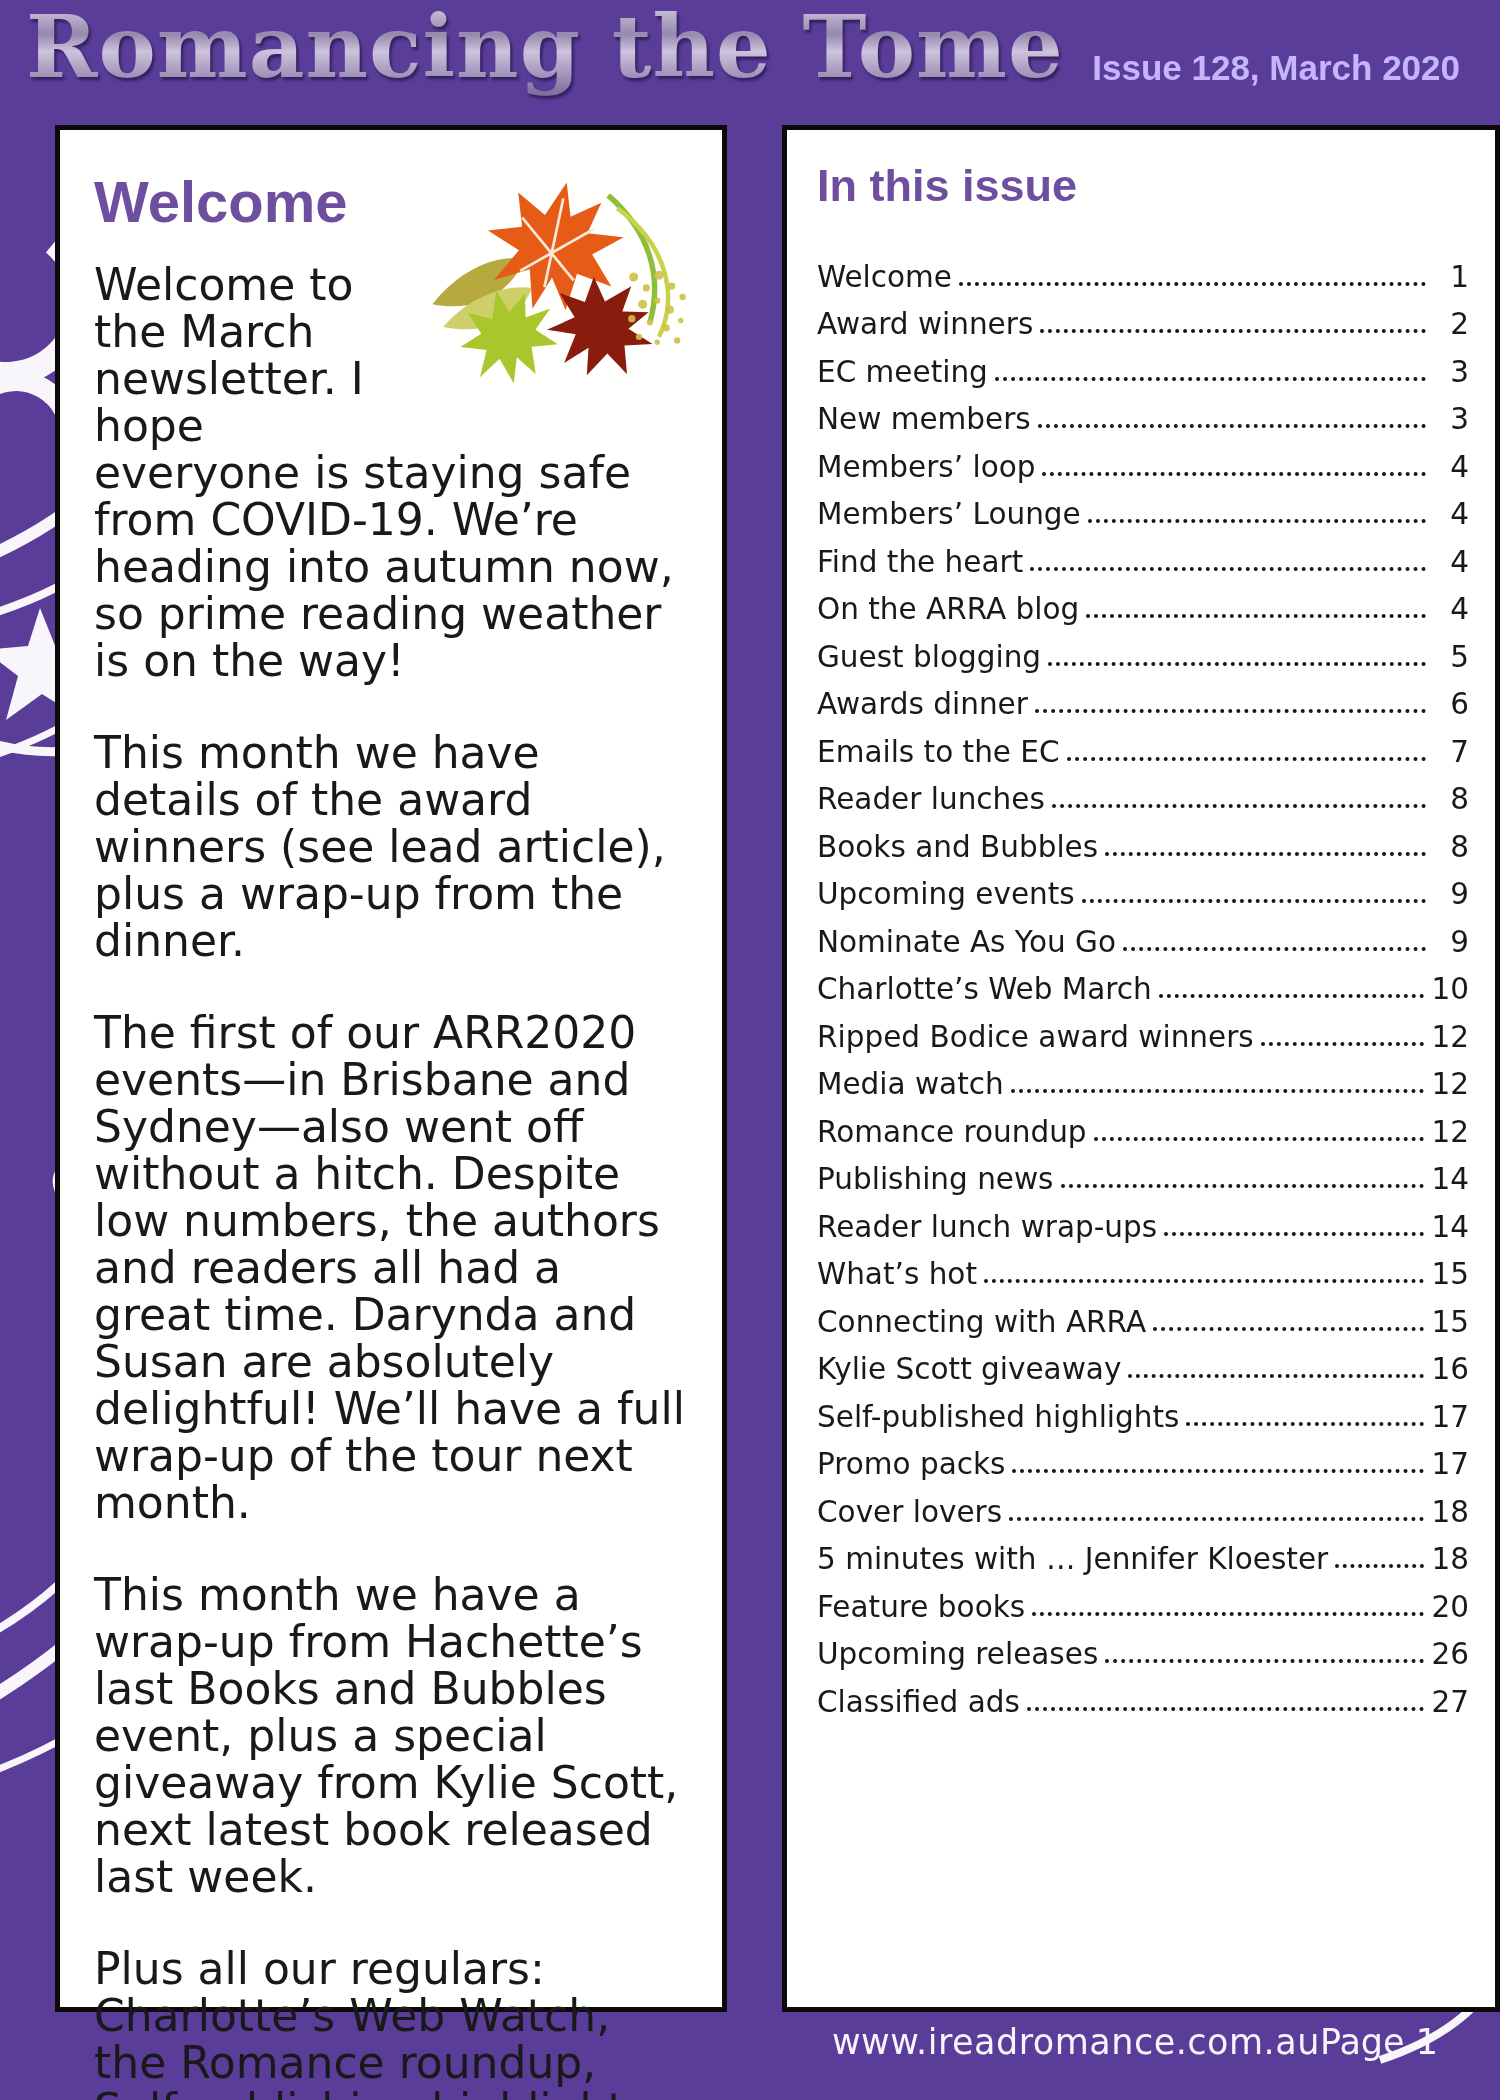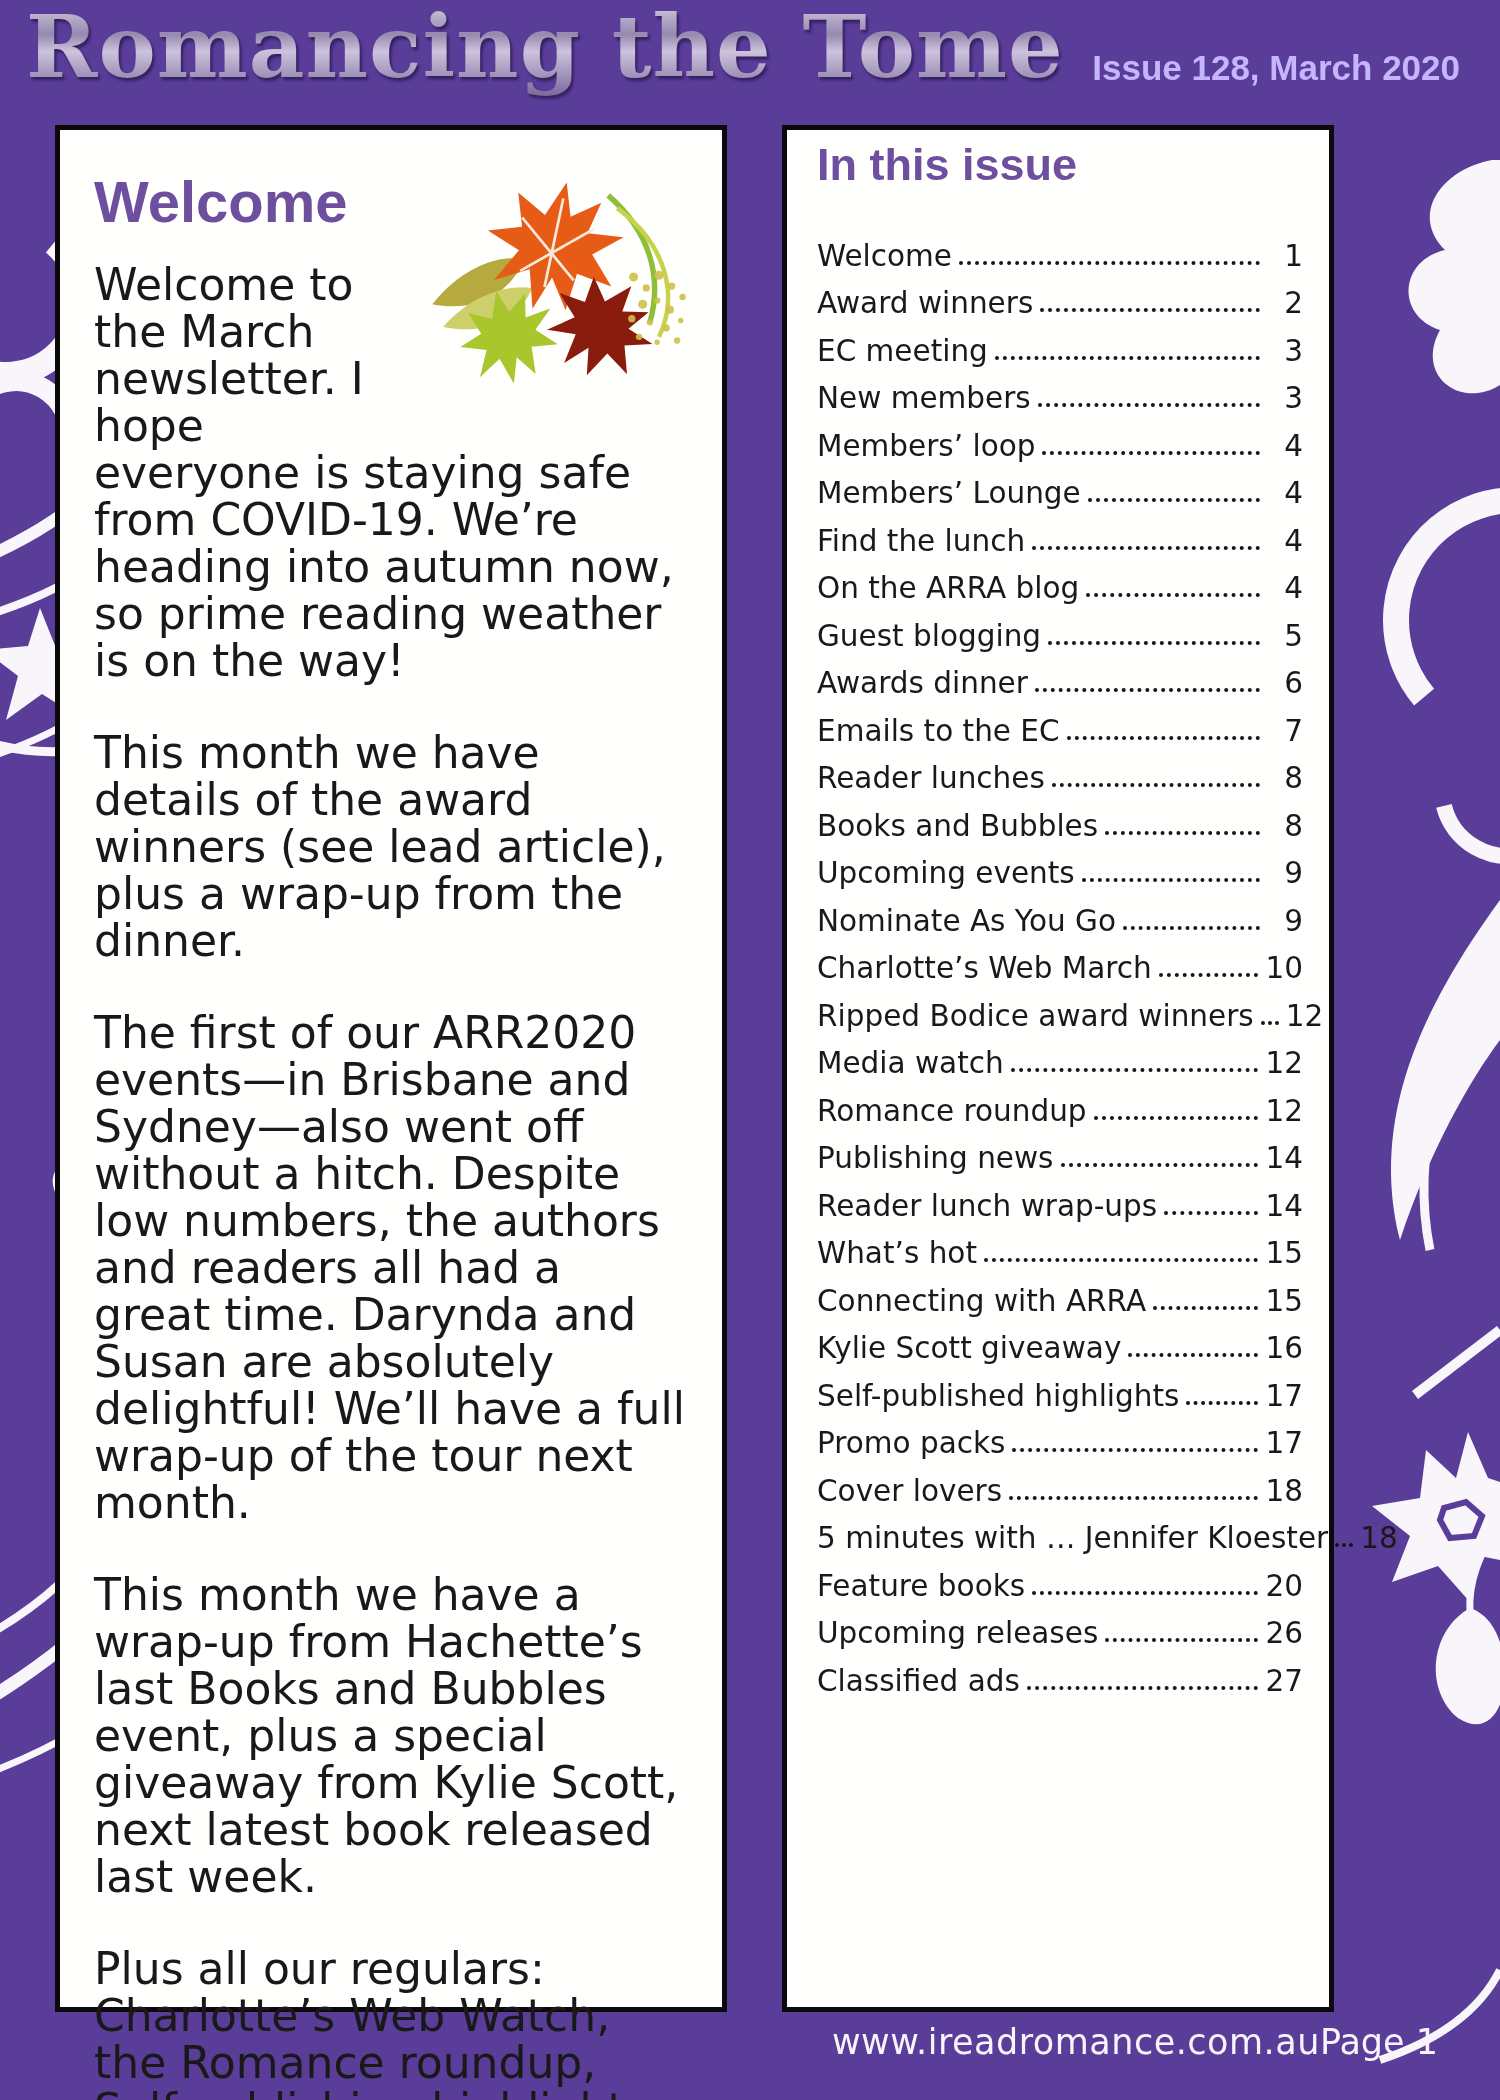--- a/index.html
+++ b/index.html
@@ -27,21 +27,21 @@
     font-family:"Liberation Sans","DejaVu Sans",sans-serif;
   }
 
   
   .box{
     position:absolute;top:125px;height:1887px;z-index:2;
     background:#fffffd;border:5px solid #0a0a0a;
     box-sizing:border-box;color:#191919;
   }
   .welcome-box{left:55px;width:672px;padding:38px 34px 0 34px;}
-  .toc-box{left:782px;width:552px;padding:9px 26px 0 30px;}
+  .toc-box{left:782px;width:718px;padding:30px 26px 0 30px;}
 
   h2.section-heading{
     margin:0 0 26px 0;color:#6e4f9f;font-weight:bold;
     font-family:"Liberation Sans","DejaVu Sans",sans-serif;
   }
   .welcome-box h2.section-heading{font-size:58px;}
   .toc-box h2.section-heading{font-size:45px;margin-bottom:34px;}
 
   .welcome-box p{
     margin:0 0 45px 0;font-size:44px;line-height:47px;color:#191919;
@@ -190,21 +190,21 @@
           <span class="toc-label">Members’ loop</span>
           <span class="toc-dots"></span>
           <span class="toc-page">4</span>
         </div>
         <div class="toc-row">
           <span class="toc-label">Members’ Lounge</span>
           <span class="toc-dots"></span>
           <span class="toc-page">4</span>
         </div>
         <div class="toc-row">
-          <span class="toc-label">Find the lunch</span>
+          <span class="toc-label">Find the heart</span>
           <span class="toc-dots"></span>
           <span class="toc-page">4</span>
         </div>
         <div class="toc-row">
           <span class="toc-label">On the ARRA blog</span>
           <span class="toc-dots"></span>
           <span class="toc-page">4</span>
         </div>
         <div class="toc-row">
           <span class="toc-label">Guest blogging</span>

